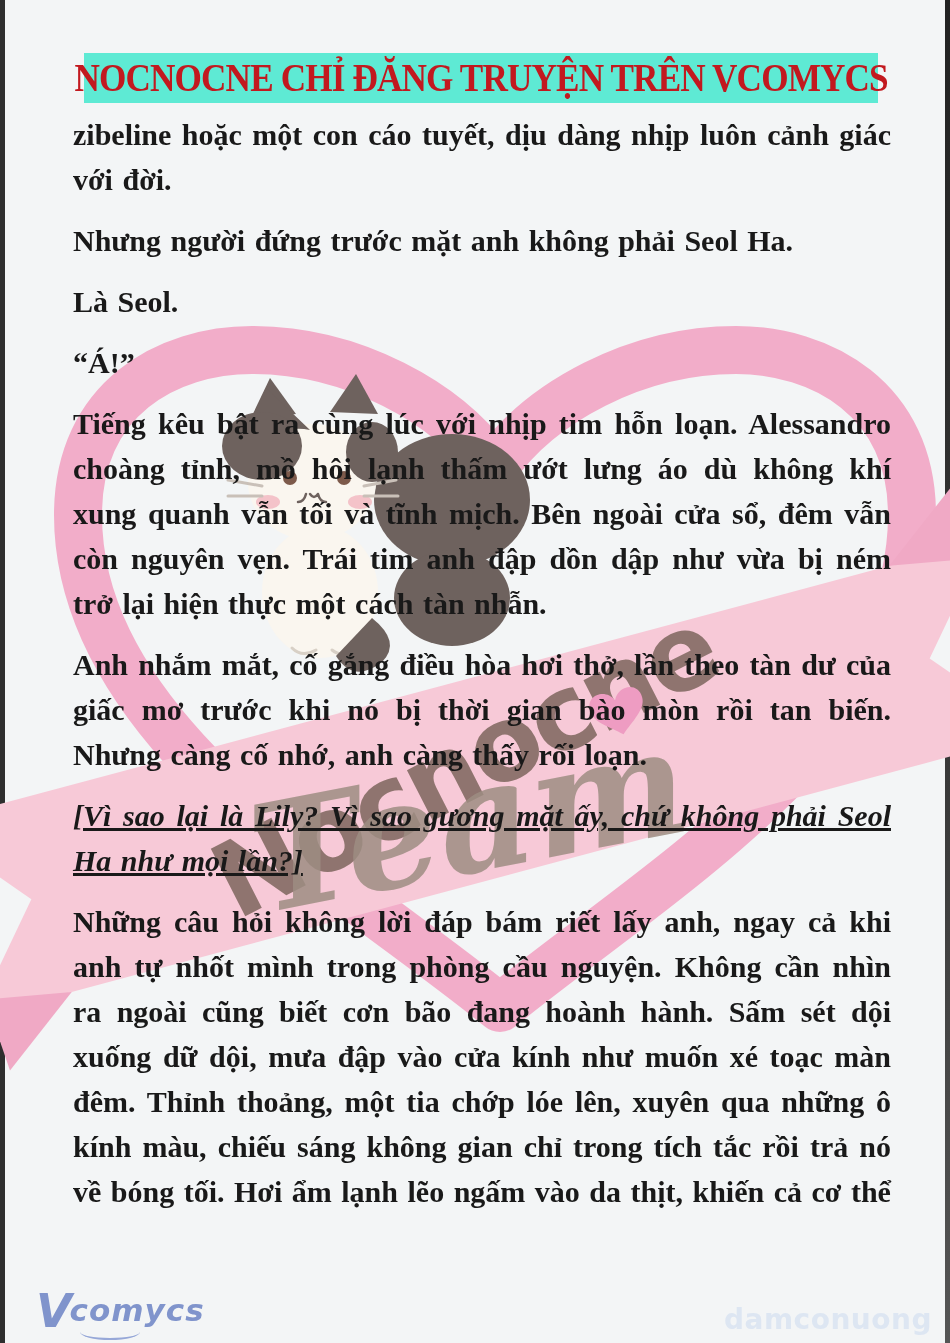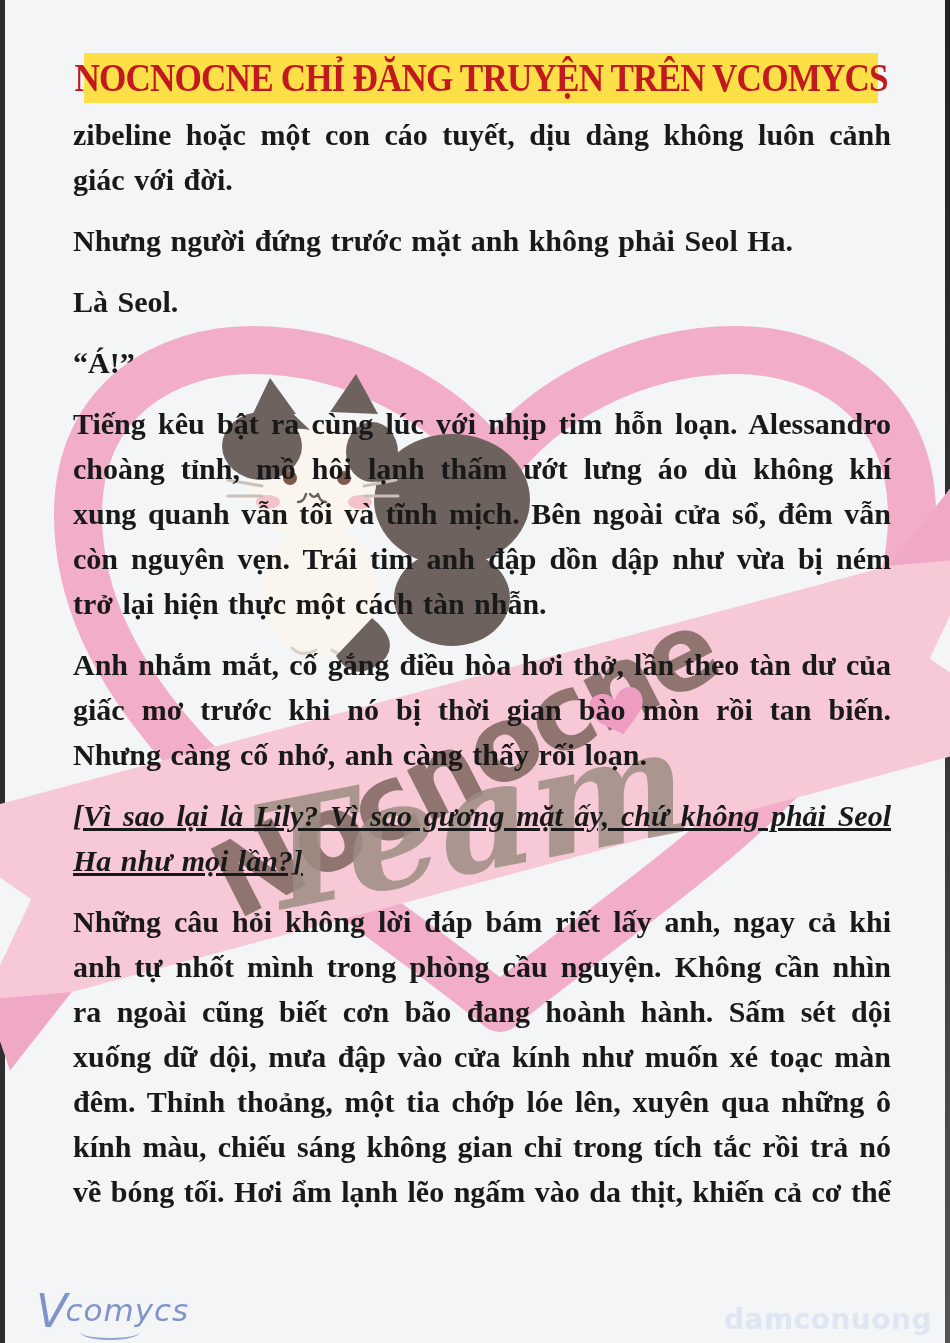--- a/index.html
+++ b/index.html
@@ -42,21 +42,21 @@
     color:#191919;
     text-align:justify;
     word-spacing:2px;
   }
   .content p.bracketed{font-style:italic;text-decoration:underline;}
 
   
   .logo-vcomycs{
     position:absolute;left:36px;top:1288px;z-index:3;
     font-family:"DejaVu Sans", sans-serif;
-    font-style:italic;font-weight:400;
+    font-style:italic;font-weight:700;
     color:#8094cc;font-size:31px;line-height:1;
     letter-spacing:1px;
     white-space:nowrap;
   }
   .logo-vcomycs .big-v{font-size:46px;vertical-align:-6px;letter-spacing:-2px;}
   .logo-flourish{display:block;margin:-4px 0 0 44px;width:60px;height:8px;
     border-bottom:2px solid #97a8d8;border-radius:0 0 60px 60px/0 0 16px 16px;}
   .wm-damconuong{
     position:absolute;right:18px;top:1303px;z-index:3;
     font-family:"DejaVu Sans", sans-serif;
@@ -110,26 +110,26 @@
     </g>
 
     <g transform="rotate(-14 618 712)">
       <path d="M618,700 c-6,-14 -27,-13 -27,4 c0,12 15,20 27,31 c12,-11 27,-19 27,-31 c0,-17 -21,-18 -27,-4 z" fill="#ee9cc2"></path>
     </g>
   </svg>
 
   <div class="edge left"></div>
   <div class="edge right"></div>
 
-  <div class="banner" style="background:#fde047;">
+  <div class="banner" style="background:#5eead4;">
     <span class="banner-text" style="color:#c2191f;">NOCNOCNE CHỈ ĐĂNG TRUYỆN TRÊN VCOMYCS</span>
   </div>
 
   <div class="content">
-    <p>zibeline hoặc một con cáo tuyết, dịu dàng không luôn cảnh giác với đời.</p>
+    <p>zibeline hoặc một con cáo tuyết, dịu dàng nhịp luôn cảnh giác với đời.</p>
     <p>Nhưng người đứng trước mặt anh không phải Seol Ha.</p>
     <p>Là Seol.</p>
     <p>“Á!”</p>
     <p>Tiếng kêu bật ra cùng lúc với nhịp tim hỗn loạn. Alessandro choàng tỉnh, mồ hôi lạnh thấm ướt lưng áo dù không khí xung quanh vẫn tối và tĩnh mịch. Bên ngoài cửa sổ, đêm vẫn còn nguyên vẹn. Trái tim anh đập dồn dập như vừa bị ném trở lại hiện thực một cách tàn nhẫn.</p>
     <p>Anh nhắm mắt, cố gắng điều hòa hơi thở, lần theo tàn dư của giấc mơ trước khi nó bị thời gian bào mòn rồi tan biến. Nhưng càng cố nhớ, anh càng thấy rối loạn.</p>
     <p class="bracketed">[Vì sao lại là Lily? Vì sao gương mặt ấy, chứ không phải Seol Ha như mọi lần?]</p>
     <p>Những câu hỏi không lời đáp bám riết lấy anh, ngay cả khi anh tự nhốt mình trong phòng cầu nguyện. Không cần nhìn ra ngoài cũng biết cơn bão đang hoành hành. Sấm sét dội xuống dữ dội, mưa đập vào cửa kính như muốn xé toạc màn đêm. Thỉnh thoảng, một tia chớp lóe lên, xuyên qua những ô kính màu, chiếu sáng không gian chỉ trong tích tắc rồi trả nó về bóng tối. Hơi ẩm lạnh lẽo ngấm vào da thịt, khiến cả cơ thể</p>
   </div>
 
   <div class="logo-vcomycs">

